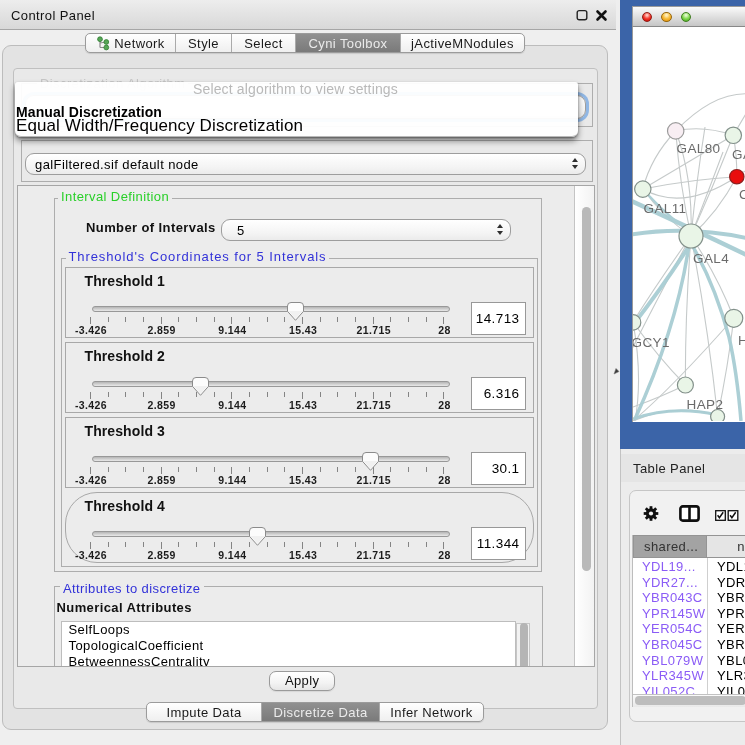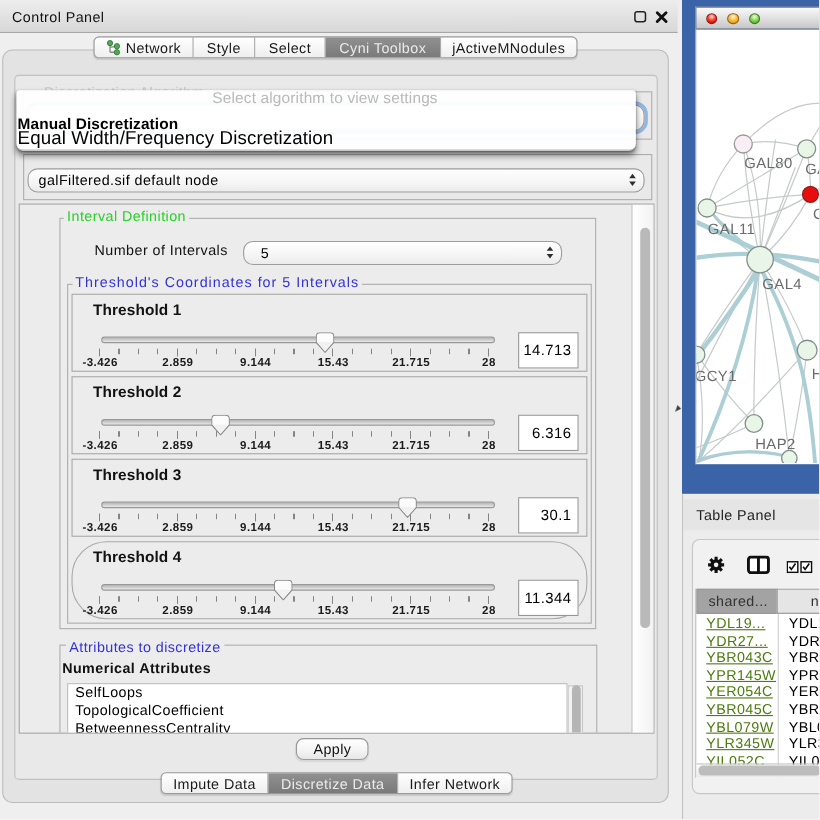--- a/index.html
+++ b/index.html
@@ -77,21 +77,21 @@
       <div class="dn"></div>
   </div>
 
   <div class="abs" id="scrollpanel" style="left:17px;top:185px;width:578px;height:482px;border:1px solid #a6a6a6;background:#ececec;box-sizing:border-box;overflow:hidden;">
 
     <div class="abs" style="left:556px;top:0;width:21px;height:481px;background:linear-gradient(to right,#ffffff,#f1f1f1);border-left:1px solid #c4c4c4;"></div>
     <div class="abs" style="left:564px;top:21px;width:9px;height:364px;background:#b9b9b9;border-radius:5px;"></div>
 
     <div class="abs grp" style="left:36px;top:12px;width:488px;height:374px;"></div>
     <div class="glabel2 abs" style="left:40px;top:4px;color:#29d029;">Interval Definition</div>
-    <div class="abs" style="left:68px;top:34px;font-size:13px;font-weight:normal;color:#111;">Number of Intervals</div>
+    <div class="abs" style="left:68px;top:34px;font-size:13px;font-weight:bold;color:#111;">Number of Intervals</div>
     <div class="combo abs" style="left:203px;top:32.5px;width:290px;height:22px;">
       <div class="ct" style="left:15px;">5</div>
       <div class="up"></div>
         <div class="dn"></div>
     </div>
 
     <div class="abs grp" style="left:42.5px;top:72px;width:477px;height:309px;background:#ececec;"></div>
     <div class="glabel2 abs" style="left:47.5px;top:64px;color:#3232d8;letter-spacing:0.9px;">Threshold's Coordinates for 5 Intervals</div>
 
     <div class="thrbox" style="top:81px;">
@@ -172,21 +172,21 @@
     <div class="abs" style="left:42.5px;top:435px;width:455.5px;height:60px;background:#ffffff;border:1px solid #bdbdbd;box-sizing:border-box;font-size:13px;color:#000;">
       <div style="padding:0 0 0 7px;line-height:16.05px;">SelfLoops<br>TopologicalCoefficient<br>BetweennessCentrality</div>
     </div>
     <div class="abs" style="left:498px;top:436.5px;width:14px;height:60px;background:#f2f2f2;border:1px solid #c6c6c6;box-sizing:border-box;"></div>
     <div class="abs" style="left:501.5px;top:437px;width:8.5px;height:58px;background:#b5b5b5;border-radius:4px;"></div>
   </div>
 
   <div class="abs" style="left:269px;top:671.4px;width:66.4px;height:19.6px;box-sizing:border-box;border:1px solid #9a9a9a;border-radius:7px;background:linear-gradient(#ffffff,#f3f3f3 60%,#e6e6e6);font-size:13px;color:#111;text-align:center;line-height:18px;box-shadow:0 1px 1px rgba(0,0,0,0.08);">Apply</div>
 
   <div class="seg abs" style="left:146px;top:702px;">
-    <div class="s" style="width:97px;">Impute Data</div>
+    <div class="s" style="width:115px;">Impute Data</div>
     <div class="s sel" style="width:118px;">Discretize Data</div>
     <div class="s" style="width:103px;">Infer Network</div>
   </div>
 
   <div class="abs" style="left:15px;top:81.5px;width:563px;height:54.5px;background:rgba(255,255,255,0.95);border-radius:3px 3px 6px 6px;border-bottom:1px solid #b9b9b9;box-shadow:0 1px 2px rgba(0,0,0,0.35), 0 4px 6px rgba(0,0,0,0.45);"></div>
   <div class="abs" style="left:16px;top:103.5px;font-size:14px;letter-spacing:0.1px;font-weight:bold;color:#000;">Manual Discretization</div>
   <div class="abs" style="left:193px;top:80.6px;font-size:14px;letter-spacing:0.15px;color:#b9b9b9;">Select algorithm to view settings</div>
   <div class="abs" style="left:16px;top:115.9px;font-size:17px;letter-spacing:0.1px;color:#000;">Equal Width/Frequency Discretization</div>
 
   <div class="abs" style="left:620px;top:0;width:125px;height:449px;background:#3b64a8;"></div>
@@ -283,21 +283,21 @@
     <rect x="0.7" y="0.7" width="9.6" height="9.6" fill="#ffffff" stroke="#0f0f0f" stroke-width="1.3"></rect>
     <path d="M2.6,5.2 L4.4,7.6 L8.2,2.2" stroke="#0f0f0f" stroke-width="1.5" fill="none"></path>
     <rect x="13.2" y="0.7" width="9.6" height="9.6" fill="#ffffff" stroke="#0f0f0f" stroke-width="1.3"></rect>
     <path d="M15.1,5.2 L16.9,7.6 L20.7,2.2" stroke="#0f0f0f" stroke-width="1.5" fill="none"></path>
   </svg>
 
   <div class="abs" style="left:632px;top:535px;width:113px;height:172px;background:#ffffff;border-left:1px solid #bdbdbd;box-sizing:border-box;overflow:hidden;">
     <div style="position:absolute;left:0;top:0;width:74px;height:23px;background:#a3a3a3;border:1px solid #949494;box-sizing:border-box;font-size:13px;color:#333;text-align:left;padding-left:10px;line-height:22px;">shared...</div>
     <div style="position:absolute;left:73px;top:0;width:82px;height:23px;background:#e5e5e5;border:1px solid #949494;box-sizing:border-box;font-size:13px;color:#333;text-align:center;line-height:22px;">n...</div>
     <div style="position:absolute;left:73.5px;top:23px;width:1px;height:149px;background:#cfcfcf;"></div>
-    <div style="position:absolute;left:9px;top:24px;font-size:13px;line-height:15.6px;color:#4d7c0f;text-decoration:underline;">YDL19...<br>YDR27...<br>YBR043C<br>YPR145W<br>YER054C<br>YBR045C<br>YBL079W<br>YLR345W<br>YIL052C</div>
+    <div style="position:absolute;left:9px;top:24px;font-size:13px;line-height:15.6px;color:#8b5cf6;">YDL19...<br>YDR27...<br>YBR043C<br>YPR145W<br>YER054C<br>YBR045C<br>YBL079W<br>YLR345W<br>YIL052C</div>
     <div style="position:absolute;left:84px;top:24px;font-size:13px;line-height:15.6px;color:#000;">YDL1<br>YDR2<br>YBR0<br>YPR1<br>YER0<br>YBR0<br>YBL0<br>YLR3<br>YIL0</div>
     <div style="position:absolute;left:0;top:159px;width:113px;height:13px;background:linear-gradient(#fbfbfb,#e9e9e9);border-top:1px solid #c2c2c2;box-sizing:border-box;"></div>
     <div style="position:absolute;left:2px;top:161px;width:111px;height:8.5px;background:#bdbdbd;border-radius:4px;"></div>
   </div>
 
   <svg class="abs" style="left:612px;top:367px;" width="10" height="10" viewBox="0 0 10 10">
       <path d="M2,7 L4,1.5 L7,4.5 Z" fill="#3a3a3a" stroke="#777" stroke-width="0.6"></path>
     </svg>
 </div>
 

